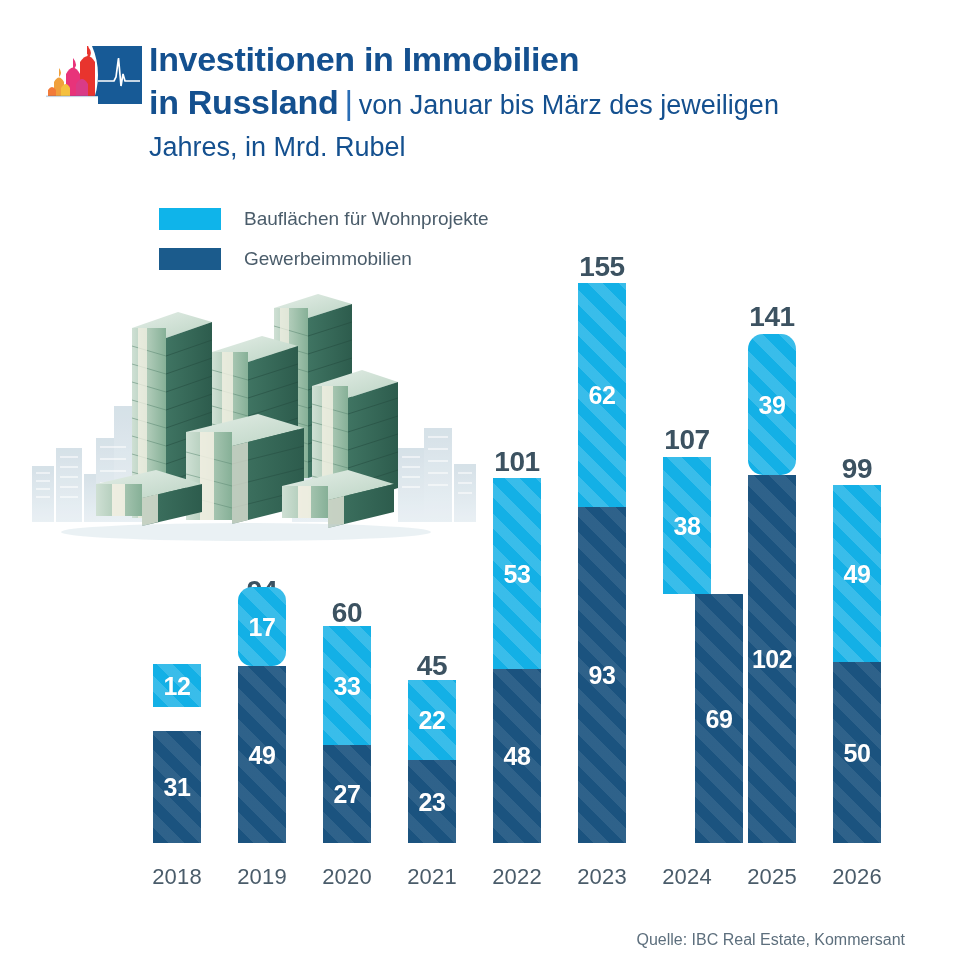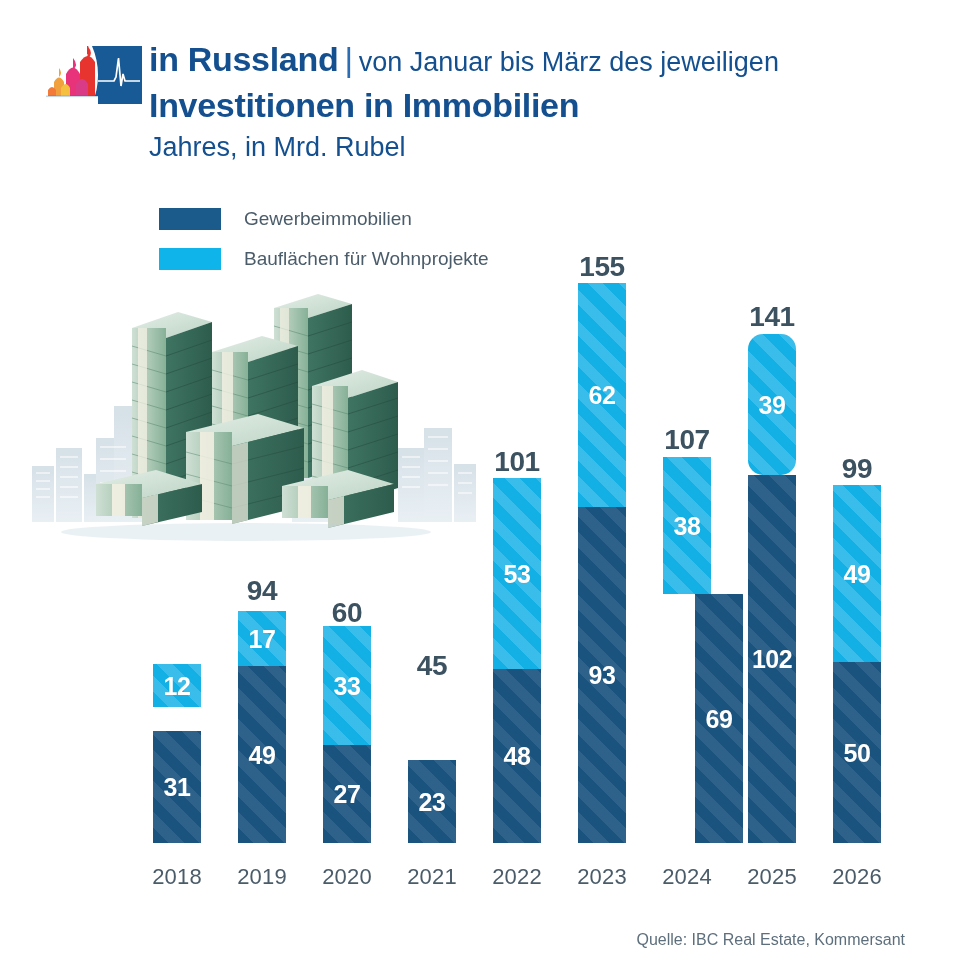--- a/index.html
+++ b/index.html
@@ -236,37 +236,37 @@
         <rect x="0" y="49.5" width="52" height="1.6" fill="#175a96" opacity="0.25"></rect>
       </g>
 
       <g stroke="#ffffff" stroke-width="1.7" fill="none" stroke-linejoin="miter">
         <path d="M52 35 H68 L70 31 L72.5 12 L75 40 L77 28 L79 35 H94"></path>
       </g>
     </svg>
 
     <div class="title-block">
       <div class="title-line">
+        <span class="title-main">Investitionen in Immobilien</span>
+      </div>
+      <div class="title-line">
         <span class="title-main">in Russland</span><span class="title-sep">|</span><span class="title-sub">von Januar bis März des jeweiligen</span>
       </div>
-      <div class="title-line">
-        <span class="title-main">Investitionen in Immobilien</span>
-      </div>
       <span class="title-sub2">Jahres, in Mrd. Rubel</span>
     </div>
   </div>
 
   <div class="legend">
+    <div class="legend-row">
+      <span class="legend-swatch" style="background:#0fb4ea"></span>
+      <span class="legend-label">Bauflächen für Wohnprojekte</span>
+    </div>
     <div class="legend-row">
       <span class="legend-swatch" style="background:#1b5b8c"></span>
       <span class="legend-label">Gewerbeimmobilien</span>
-    </div>
-    <div class="legend-row">
-      <span class="legend-swatch" style="background:#0fb4ea"></span>
-      <span class="legend-label">Bauflächen für Wohnprojekte</span>
     </div>
   </div>
 
   <svg class="illustration" viewBox="0 0 460 268">
     <defs>
       <linearGradient id="gFace" x1="0" y1="0" x2="1" y2="0">
         <stop offset="0%" stop-color="#cfe0d4"></stop>
         <stop offset="55%" stop-color="#a9c7b3"></stop>
         <stop offset="100%" stop-color="#86b097"></stop>
       </linearGradient>
@@ -474,21 +474,21 @@
         <div class="seg seg-dark" style="height:112px;margin-top:24px;">
           <span class="seg-value">31</span>
         </div>
       </div>
       <div class="bar-year">2018</div>
     </div>
 
     <div class="bar-group" style="left:85px;">
       <div class="bar-total" style="bottom:283px;">94</div>
       <div class="bar-col">
-        <div class="seg seg-light" style="height:55px;">
+        <div class="seg seg-light" style="height:79px;border-radius:14px;">
           <span class="seg-value">17</span>
         </div>
         <div class="seg seg-dark" style="height:177px;">
           <span class="seg-value">49</span>
         </div>
       </div>
       <div class="bar-year">2019</div>
     </div>
 
     <div class="bar-group" style="left:170px;">
@@ -500,20 +500,23 @@
         <div class="seg seg-dark" style="height:98px;">
           <span class="seg-value">27</span>
         </div>
       </div>
       <div class="bar-year">2020</div>
     </div>
 
     <div class="bar-group" style="left:255px;">
       <div class="bar-total" style="bottom:208px;">45</div>
       <div class="bar-col">
+        <div class="seg seg-light" style="height:80px;">
+          <span class="seg-value">22</span>
+        </div>
         <div class="seg seg-dark" style="height:83px;">
           <span class="seg-value">23</span>
         </div>
       </div>
       <div class="bar-year">2021</div>
     </div>
 
     <div class="bar-group" style="left:340px;">
       <div class="bar-total" style="bottom:412px;">101</div>
       <div class="bar-col">

